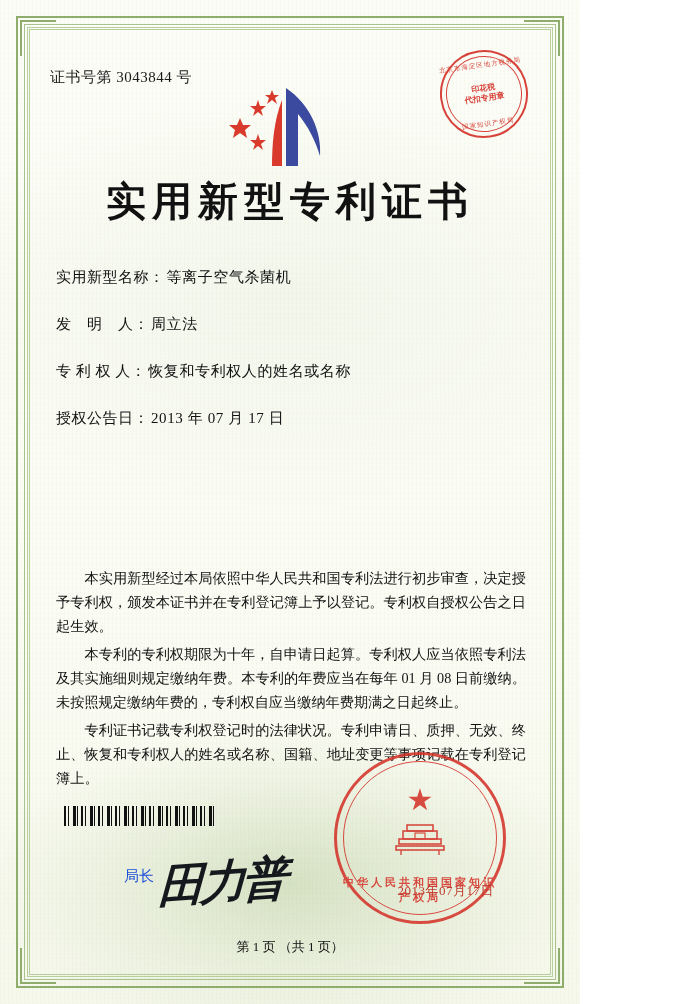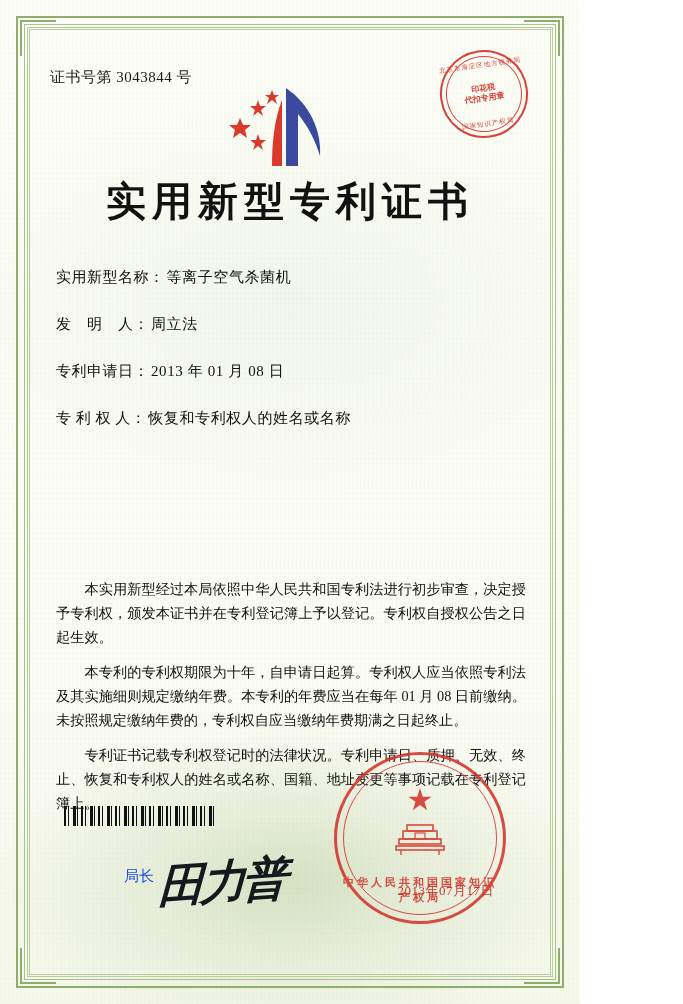--- a/index.html
+++ b/index.html
@@ -168,21 +168,21 @@
     position: absolute;
     left: 10px;
     right: 8px;
     top: 520px;
     font-size: 14.2px;
     line-height: 24px;
     color: #111;
     text-align: justify;
   }
   .body-text p {
-    margin: 11px 0 4px 0;
+    margin: 0 0 4px 0;
     text-indent: 2em;
   }
 
   
   .barcode {
     position: absolute;
     left: 18px;
     bottom: 132px;
     width: 152px;
     height: 20px;
@@ -323,26 +323,26 @@
     <div class="fields">
       <div class="field">
         <span class="label">实用新型名称：</span>
         <span class="value">等离子空气杀菌机</span>
       </div>
       <div class="field">
         <span class="label">发　明　人：</span>
         <span class="value">周立法</span>
       </div>
       <div class="field">
-        <span class="label">专利申请日：</span>
-        <span class="value">2013 年 01 月 08 日</span>
-      </div>
-      <div class="field">
         <span class="label">专 利 权 人：</span>
         <span class="value">恢复和专利权人的姓名或名称</span>
+      </div>
+      <div class="field">
+        <span class="label">授权公告日：</span>
+        <span class="value">2013 年 07 月 17 日</span>
       </div>
     </div>
 
     <div class="body-text">
       <p>本实用新型经过本局依照中华人民共和国专利法进行初步审查，决定授予专利权，颁发本证书并在专利登记簿上予以登记。专利权自授权公告之日起生效。</p>
       <p>本专利的专利权期限为十年，自申请日起算。专利权人应当依照专利法及其实施细则规定缴纳年费。本专利的年费应当在每年 01 月 08 日前缴纳。未按照规定缴纳年费的，专利权自应当缴纳年费期满之日起终止。</p>
       <p>专利证书记载专利权登记时的法律状况。专利申请日、质押、无效、终止、恢复和专利权人的姓名或名称、国籍、地址变更等事项记载在专利登记簿上。</p>
     </div>
 
     <div class="barcode"></div>
@@ -359,14 +359,15 @@
         <rect x="14" y="8" width="26" height="6" fill="none" stroke="#d4342b" stroke-width="1.6"></rect>
         <rect x="22" y="16" width="10" height="6" fill="none" stroke="#d4342b" stroke-width="1.2"></rect>
         <rect x="3" y="29" width="48" height="4" fill="none" stroke="#d4342b" stroke-width="1.6"></rect>
         <path d="M8 33 L8 38 M46 33 L46 38" stroke="#d4342b" stroke-width="1.4"></path>
       </svg>
       <div class="seal-arc">中华人民共和国国家知识产权局</div>
     </div>
 
     <div class="seal-date">2013年07月17日</div>
 
+    <div class="page-footer">第 1 页 （共 1 页）</div>
   </div>
 </div>
 
 </body></html>

